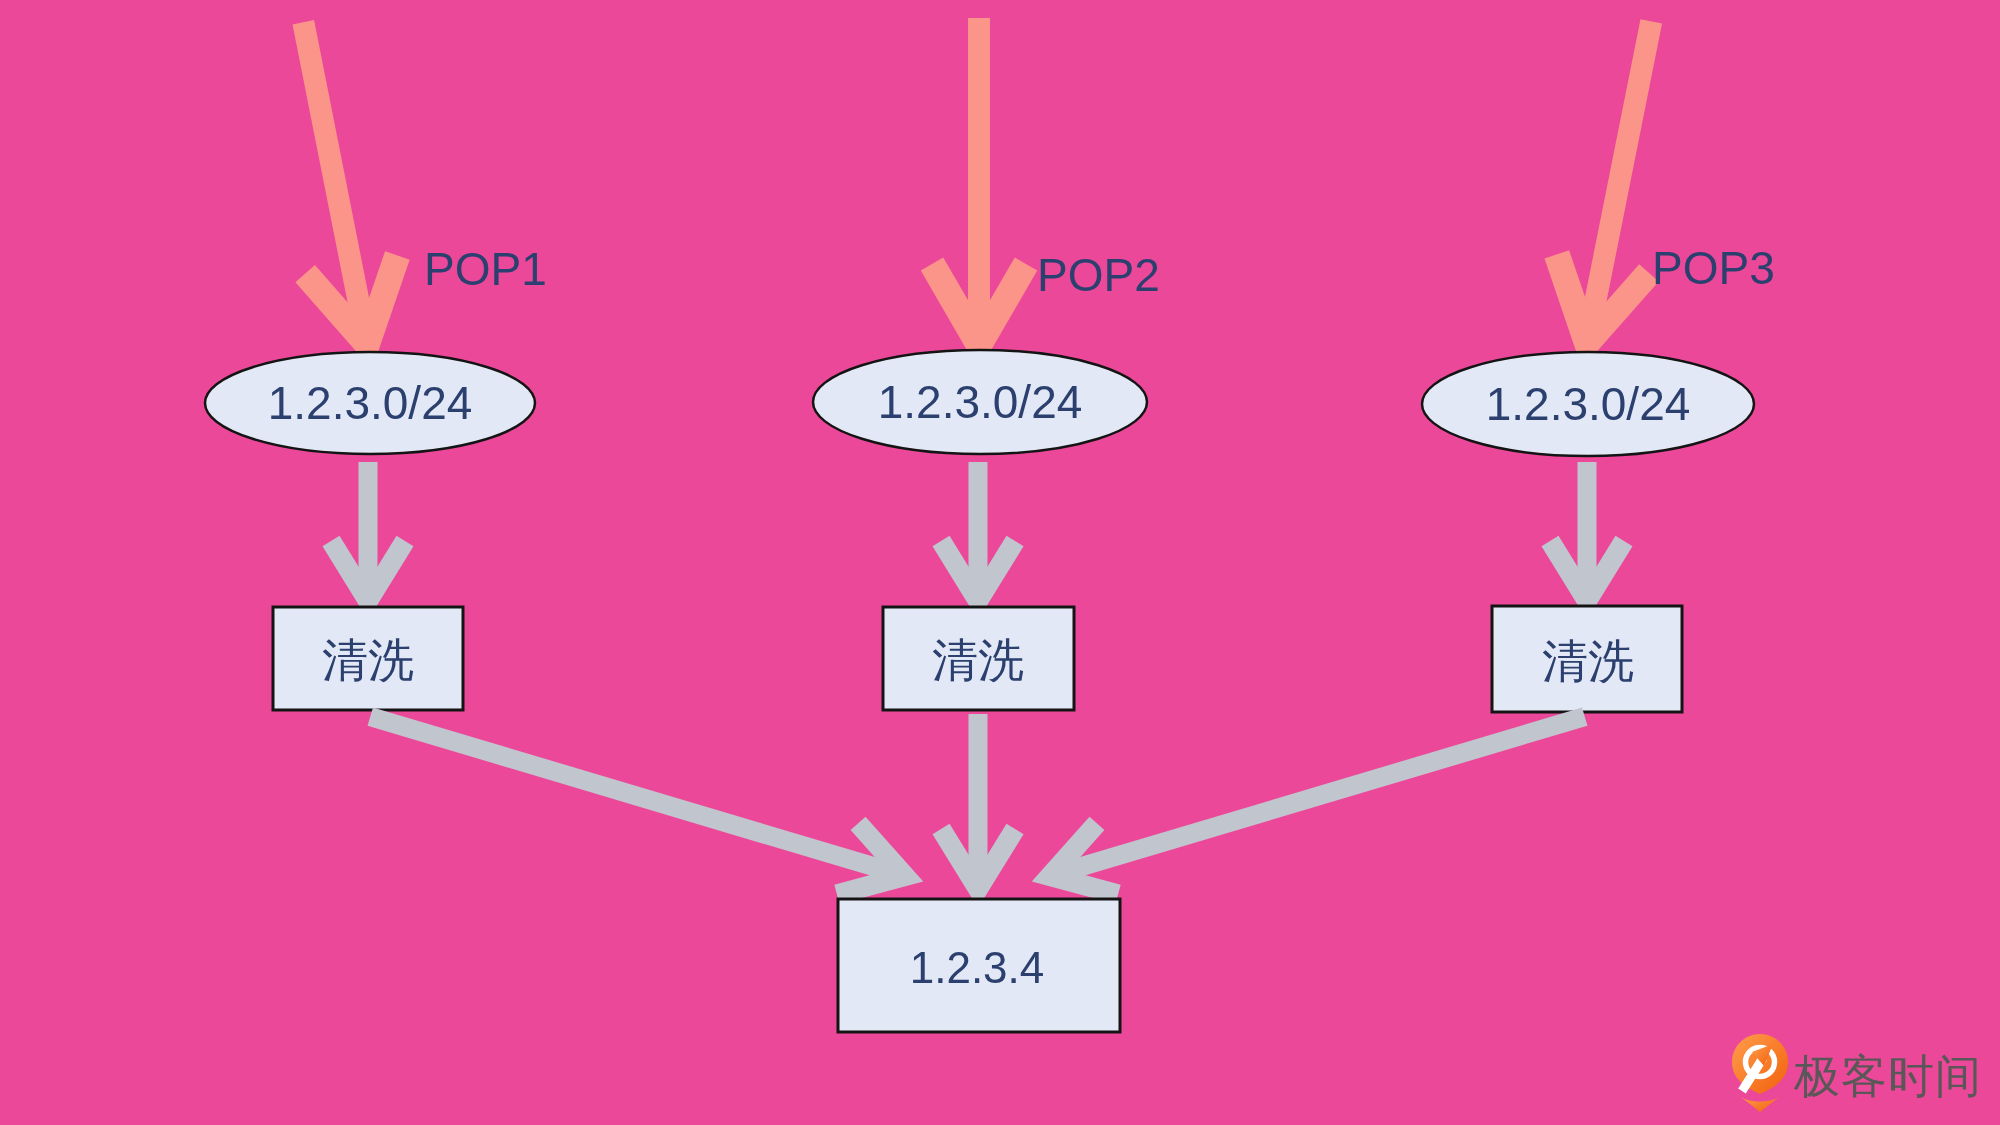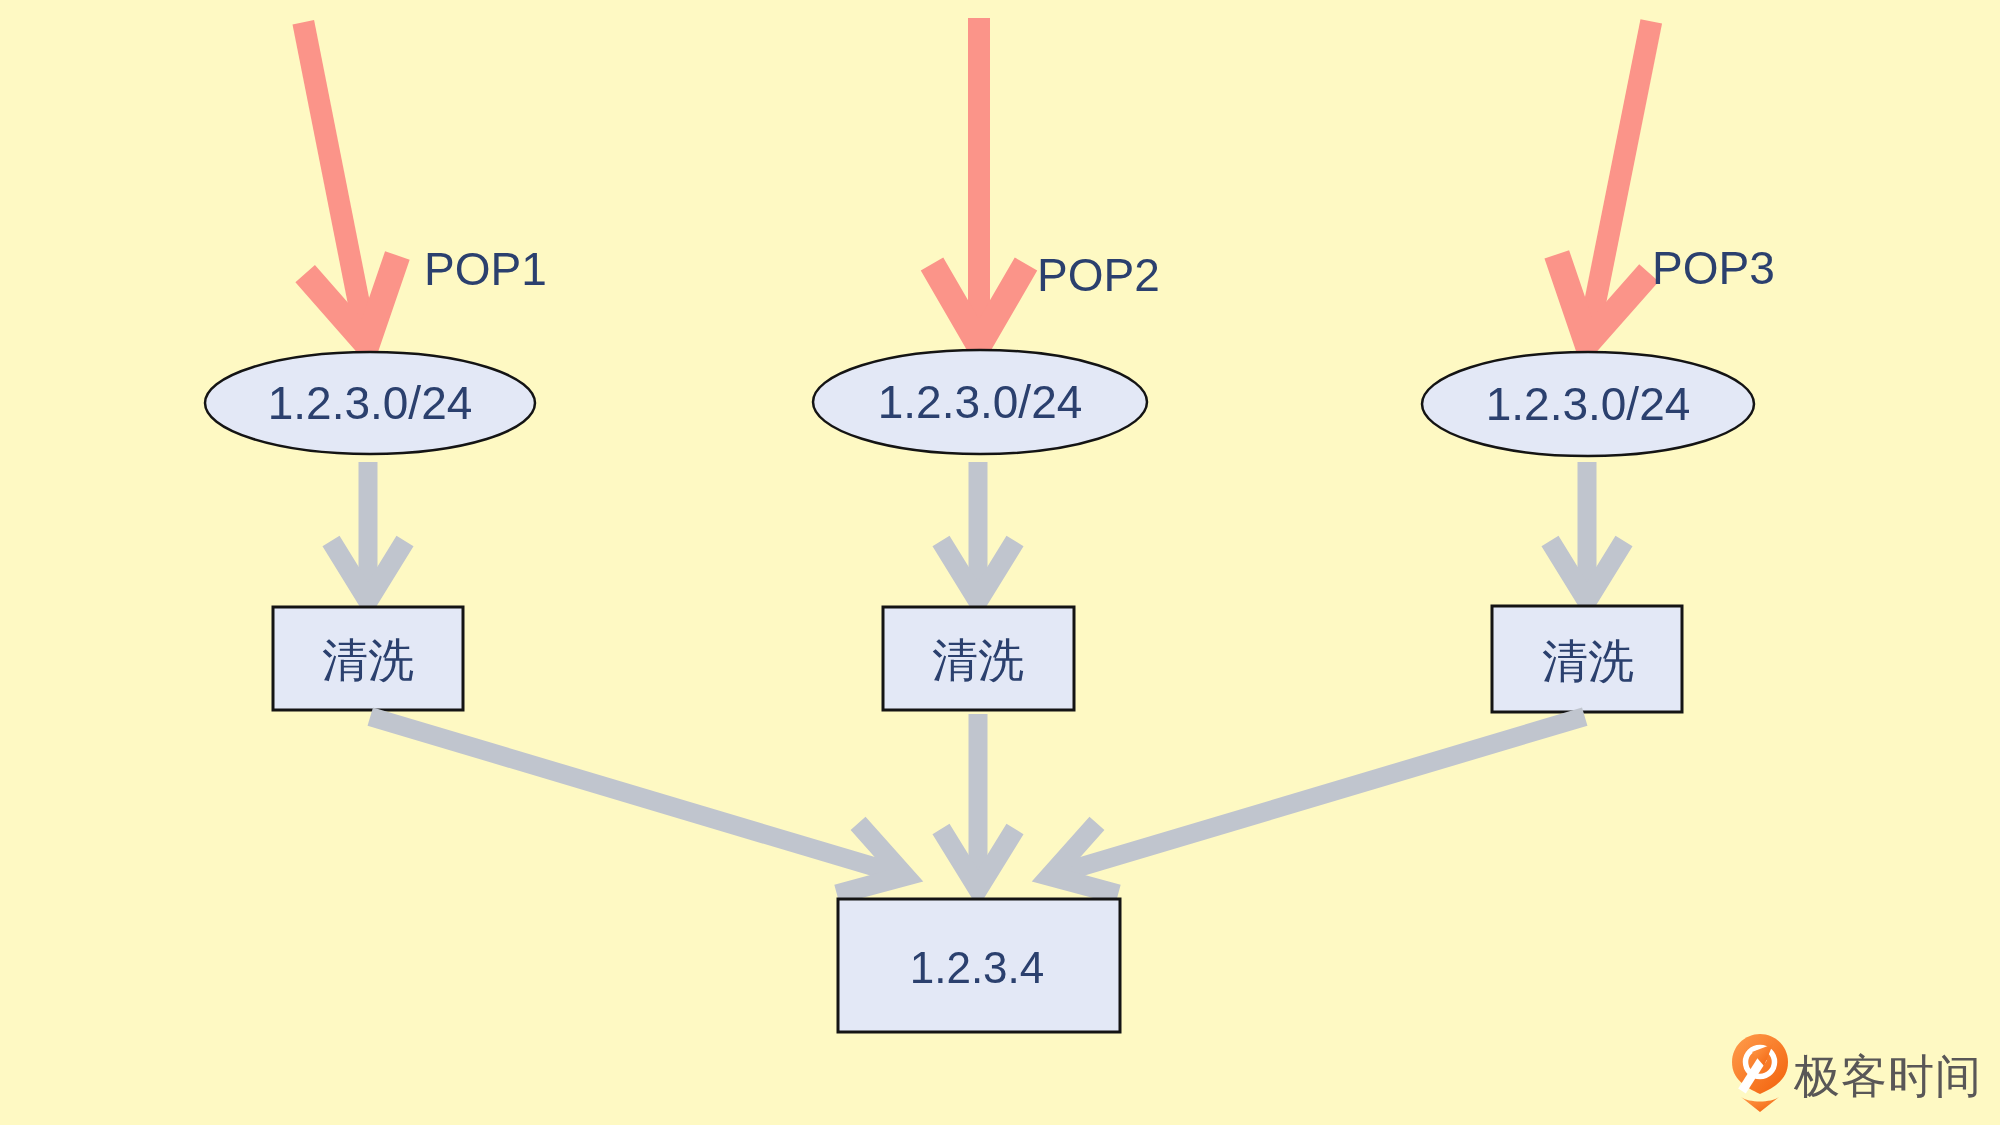--- a/index.html
+++ b/index.html
@@ -1,16 +1,16 @@
 <!DOCTYPE html>
 <html><head>
 <meta charset="utf-8">
 <style>
   html,body{margin:0;padding:0;background:#fff;}
-  .canvas{width:2000px;height:1125px;position:relative;background:#fef9c3;overflow:hidden;}
+  .canvas{width:2000px;height:1125px;position:relative;background:#ec4899;overflow:hidden;}
   svg{display:block;}
   .arrow path{fill:none;stroke-linecap:butt;stroke-linejoin:miter;}
   .shaft{stroke-width:22px;}
   .head{stroke-width:26px;}
   .gshaft{stroke-width:19px;}
   .ghead{stroke-width:20px;}
   text{font-family:"Liberation Sans","DejaVu Sans",sans-serif;}
   .t-node{font-size:46px;}
   .t-pop{font-size:46px;}
   .t-proc{font-size:46px;}

